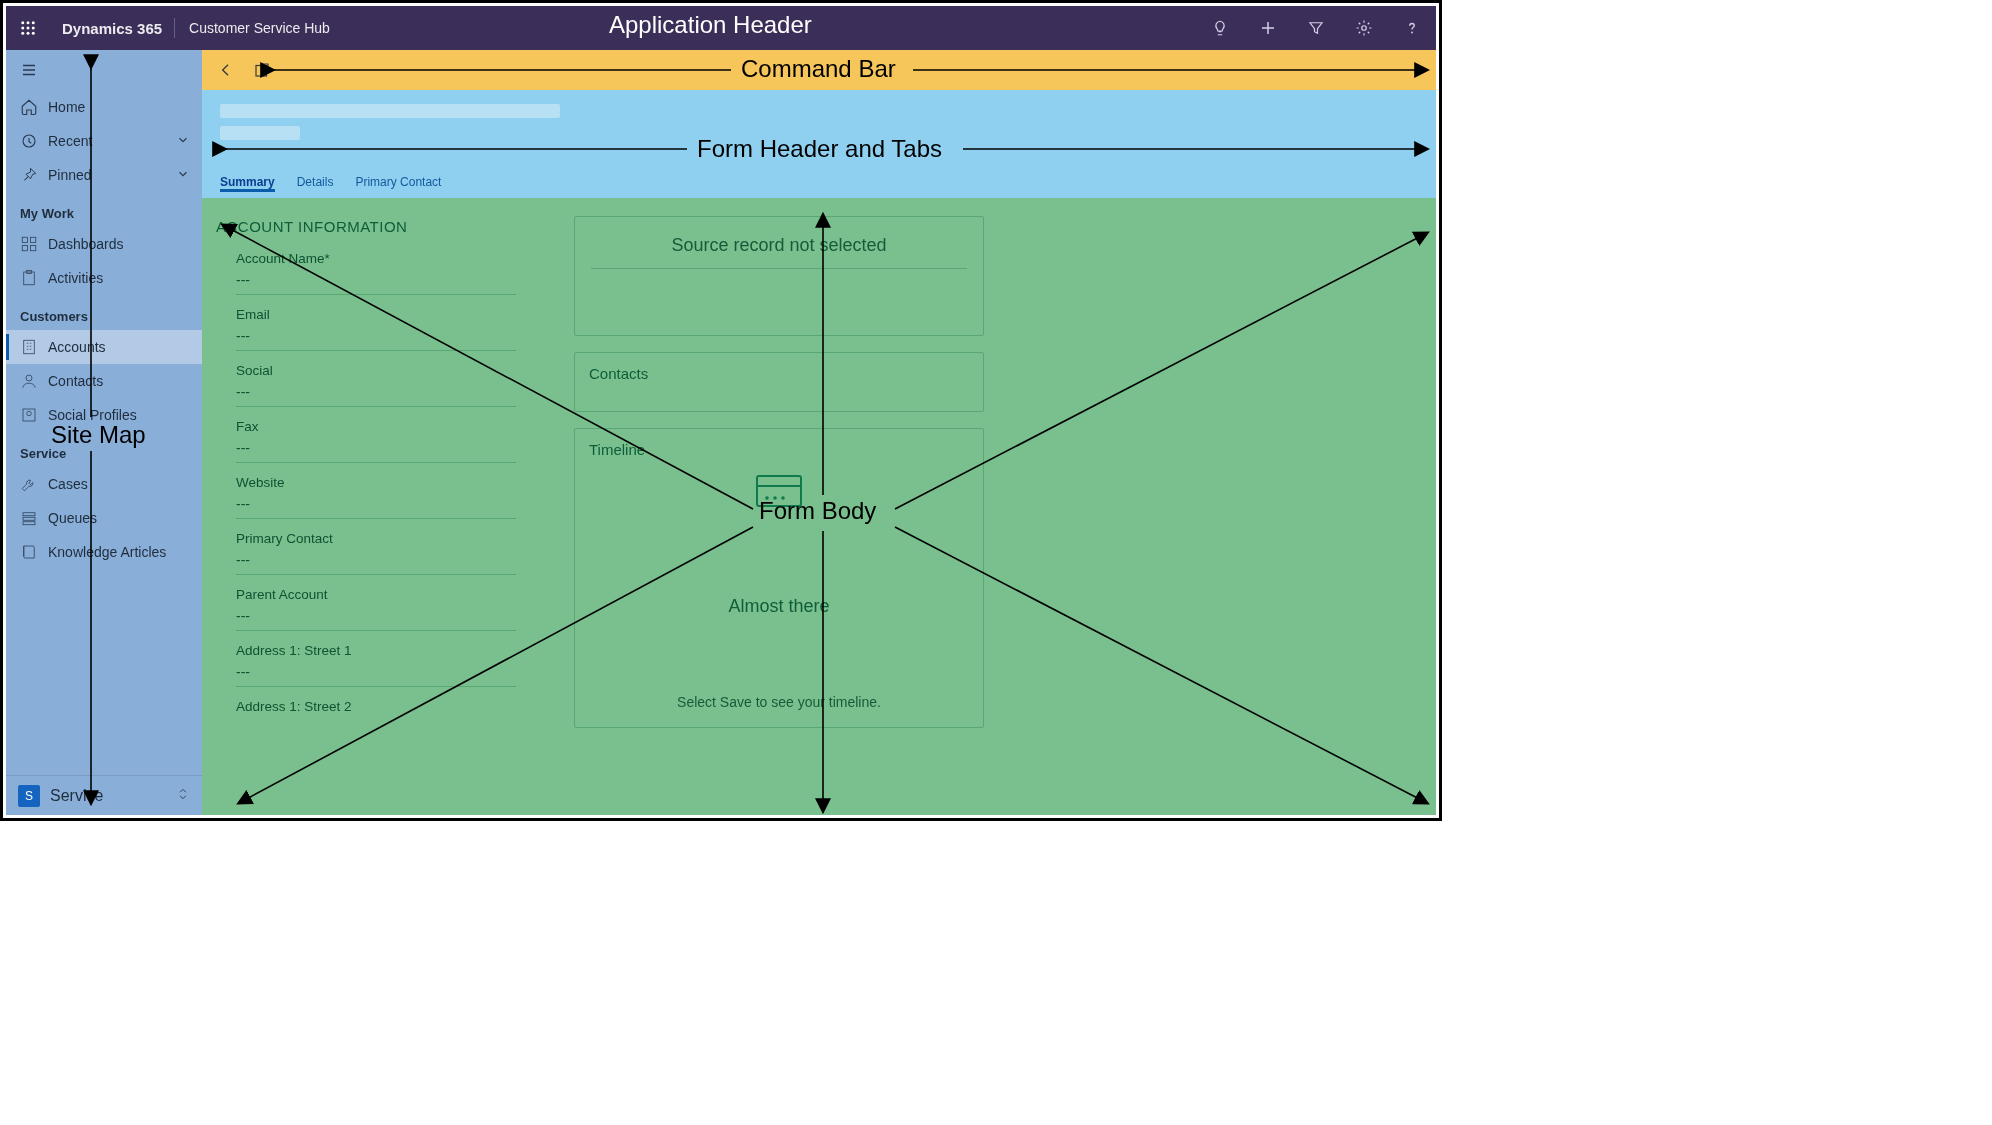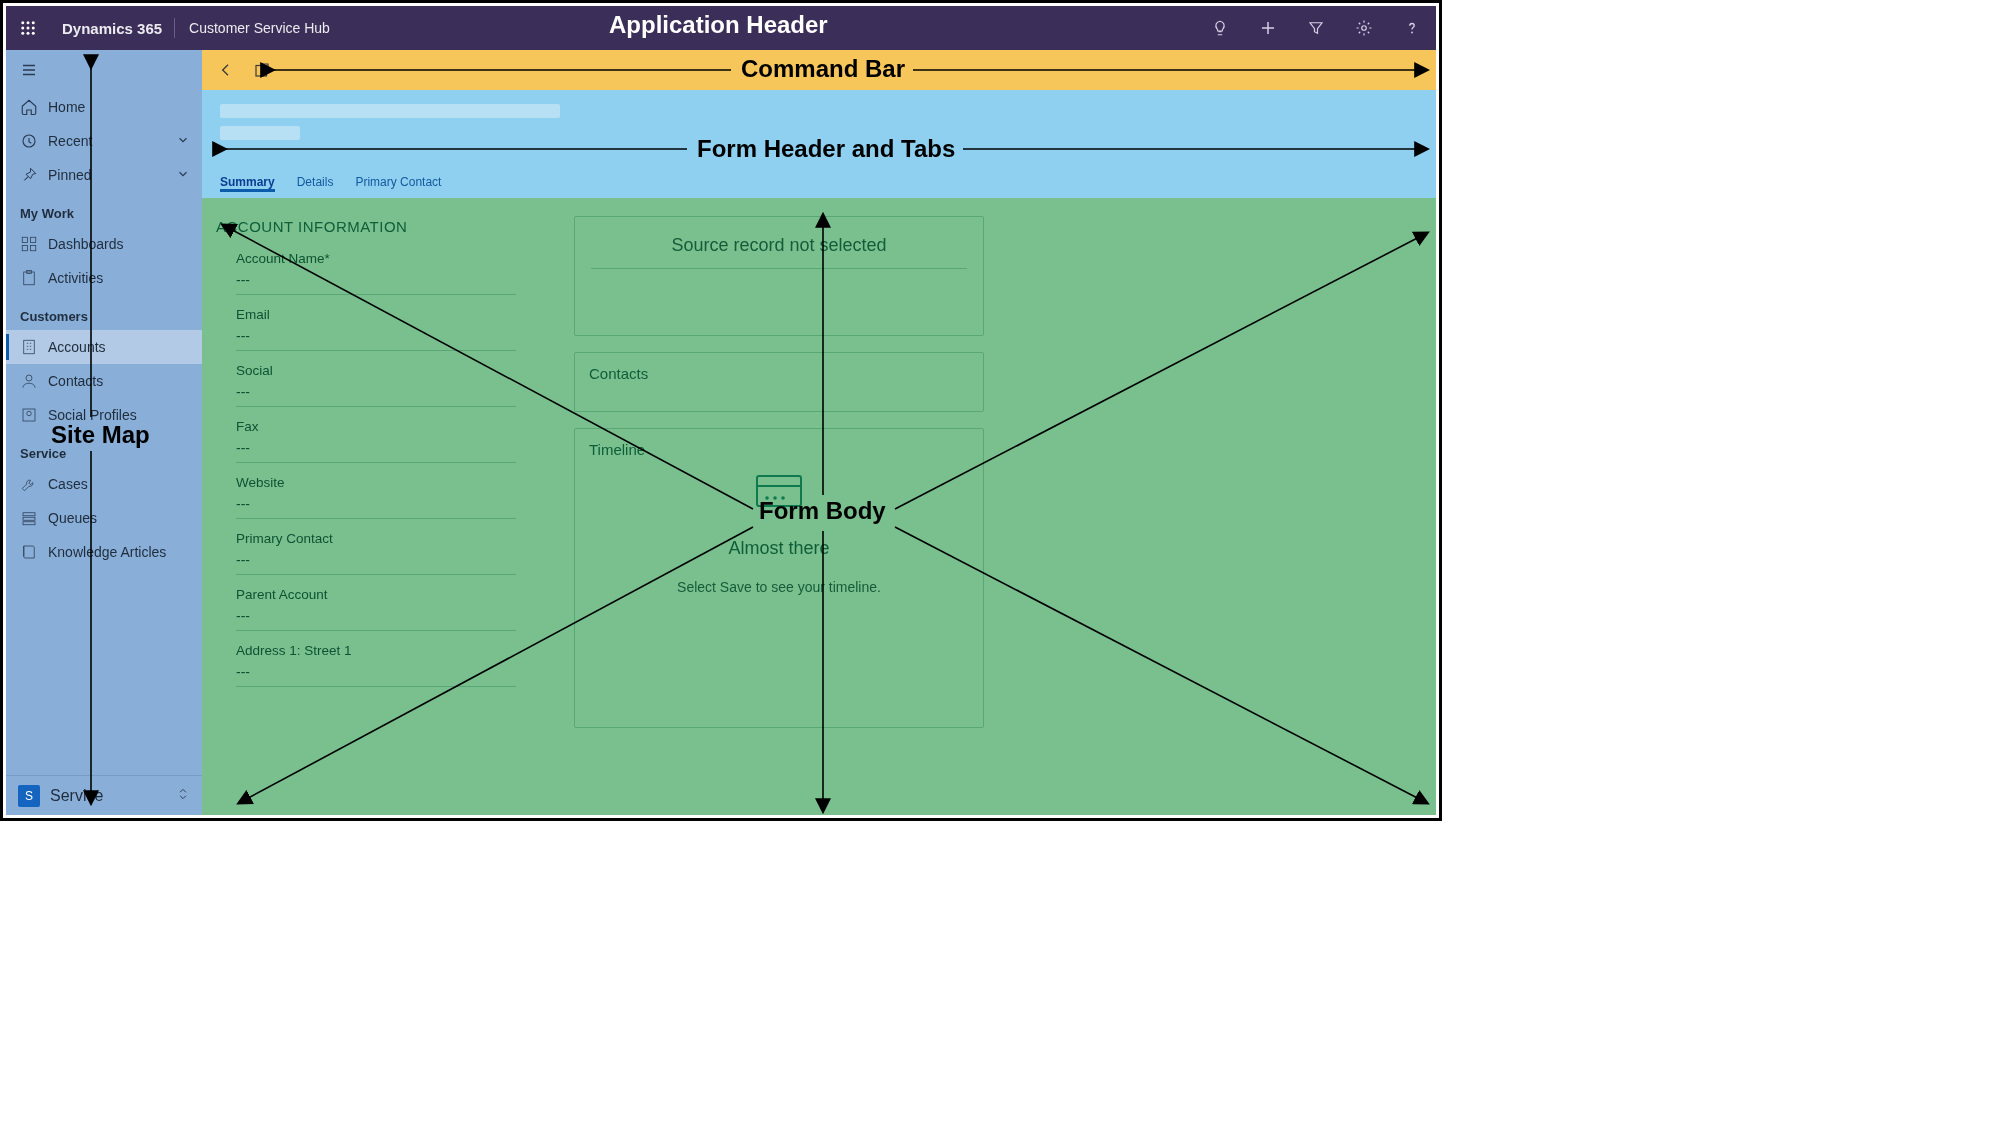--- a/index.html
+++ b/index.html
@@ -80,32 +80,32 @@
   .field .val { font-size:14px; color:#0c5233; padding-bottom:6px; border-bottom:1px solid #5aa776; width:280px;}
   .req::after{ content:"*"; }
 
   .card { background:transparent; border:1px solid #5aa776; border-radius:2px; margin-bottom:16px; }
   .card.small { height:120px; }
   .card .hint { text-align:center; color:#155c3a; font-size:18px; padding:18px 10px;}
   .card .hint-line { border-bottom:1px solid #5aa776; margin:0 16px 0 16px; padding-bottom:12px;}
   .card.contacts { height:60px; }
   .card .title-in { font-size:15px; color:#0f5d39; padding:12px 14px; }
   .card.timeline { height:300px; }
-  .timeline-body { display:flex; flex-direction:column; align-items:center; justify-content:flex-start; height:240px; gap:20px;}
+  .timeline-body { display:flex; flex-direction:column; align-items:center; justify-content:space-between; height:240px; gap:20px;}
   .timeline-body .big { font-size:18px; color:#0f5d39;}
   .timeline-body .sub { font-size:14px; color:#155c3a;}
 
   .col3 .enable-msg { font-size:14px; color:#155c3a; padding:20px 0 0 4px;}
   .side-rail { position:absolute; right:0; top:40px; width:40px; display:flex; flex-direction:column; align-items:center; gap:20px;}
   .side-rail .rb { width:32px; height:32px; display:flex; align-items:center; justify-content:center; color:#0f5d39; border-radius:2px;}
   .side-rail .rb.active { background:#5fae78; }
 
   
   .anno { position:absolute; pointer-events:none; }
-  .anno-label { position:absolute; font-size:24px; font-weight:700; color:#000; background:transparent; white-space:nowrap; }
+  .anno-label { position:absolute; font-size:24px; font-weight:400; color:#000; background:transparent; white-space:nowrap; }
   svg.anno-svg { position:absolute; overflow:visible; }
   svg .aline { stroke:#000; stroke-width:1.6; fill:none; }
   svg .ahead { fill:#000; }
 
   
   .svg-ic { width:18px; height:18px; }
 </style>
 </head>
 <body>
 
@@ -342,20 +342,23 @@
           <div class="lbl">Primary Contact</div>
           <div class="val">---</div>
         </div>
       <div class="field">
           <div class="lbl">Parent Account</div>
           <div class="val">---</div>
         </div>
       <div class="field">
           <div class="lbl">Address 1: Street 1</div>
           <div class="val">---</div>
+        </div>
+      <div class="field">
+          <div class="lbl">Address 1: Street 2</div>
         </div>
     </div>
 
     <div class="col col2">
       <div class="card small">
         <div class="hint hint-line">Source record not selected</div>
       </div>
       <div class="card contacts">
         <div class="title-in">Contacts</div>
       </div>

